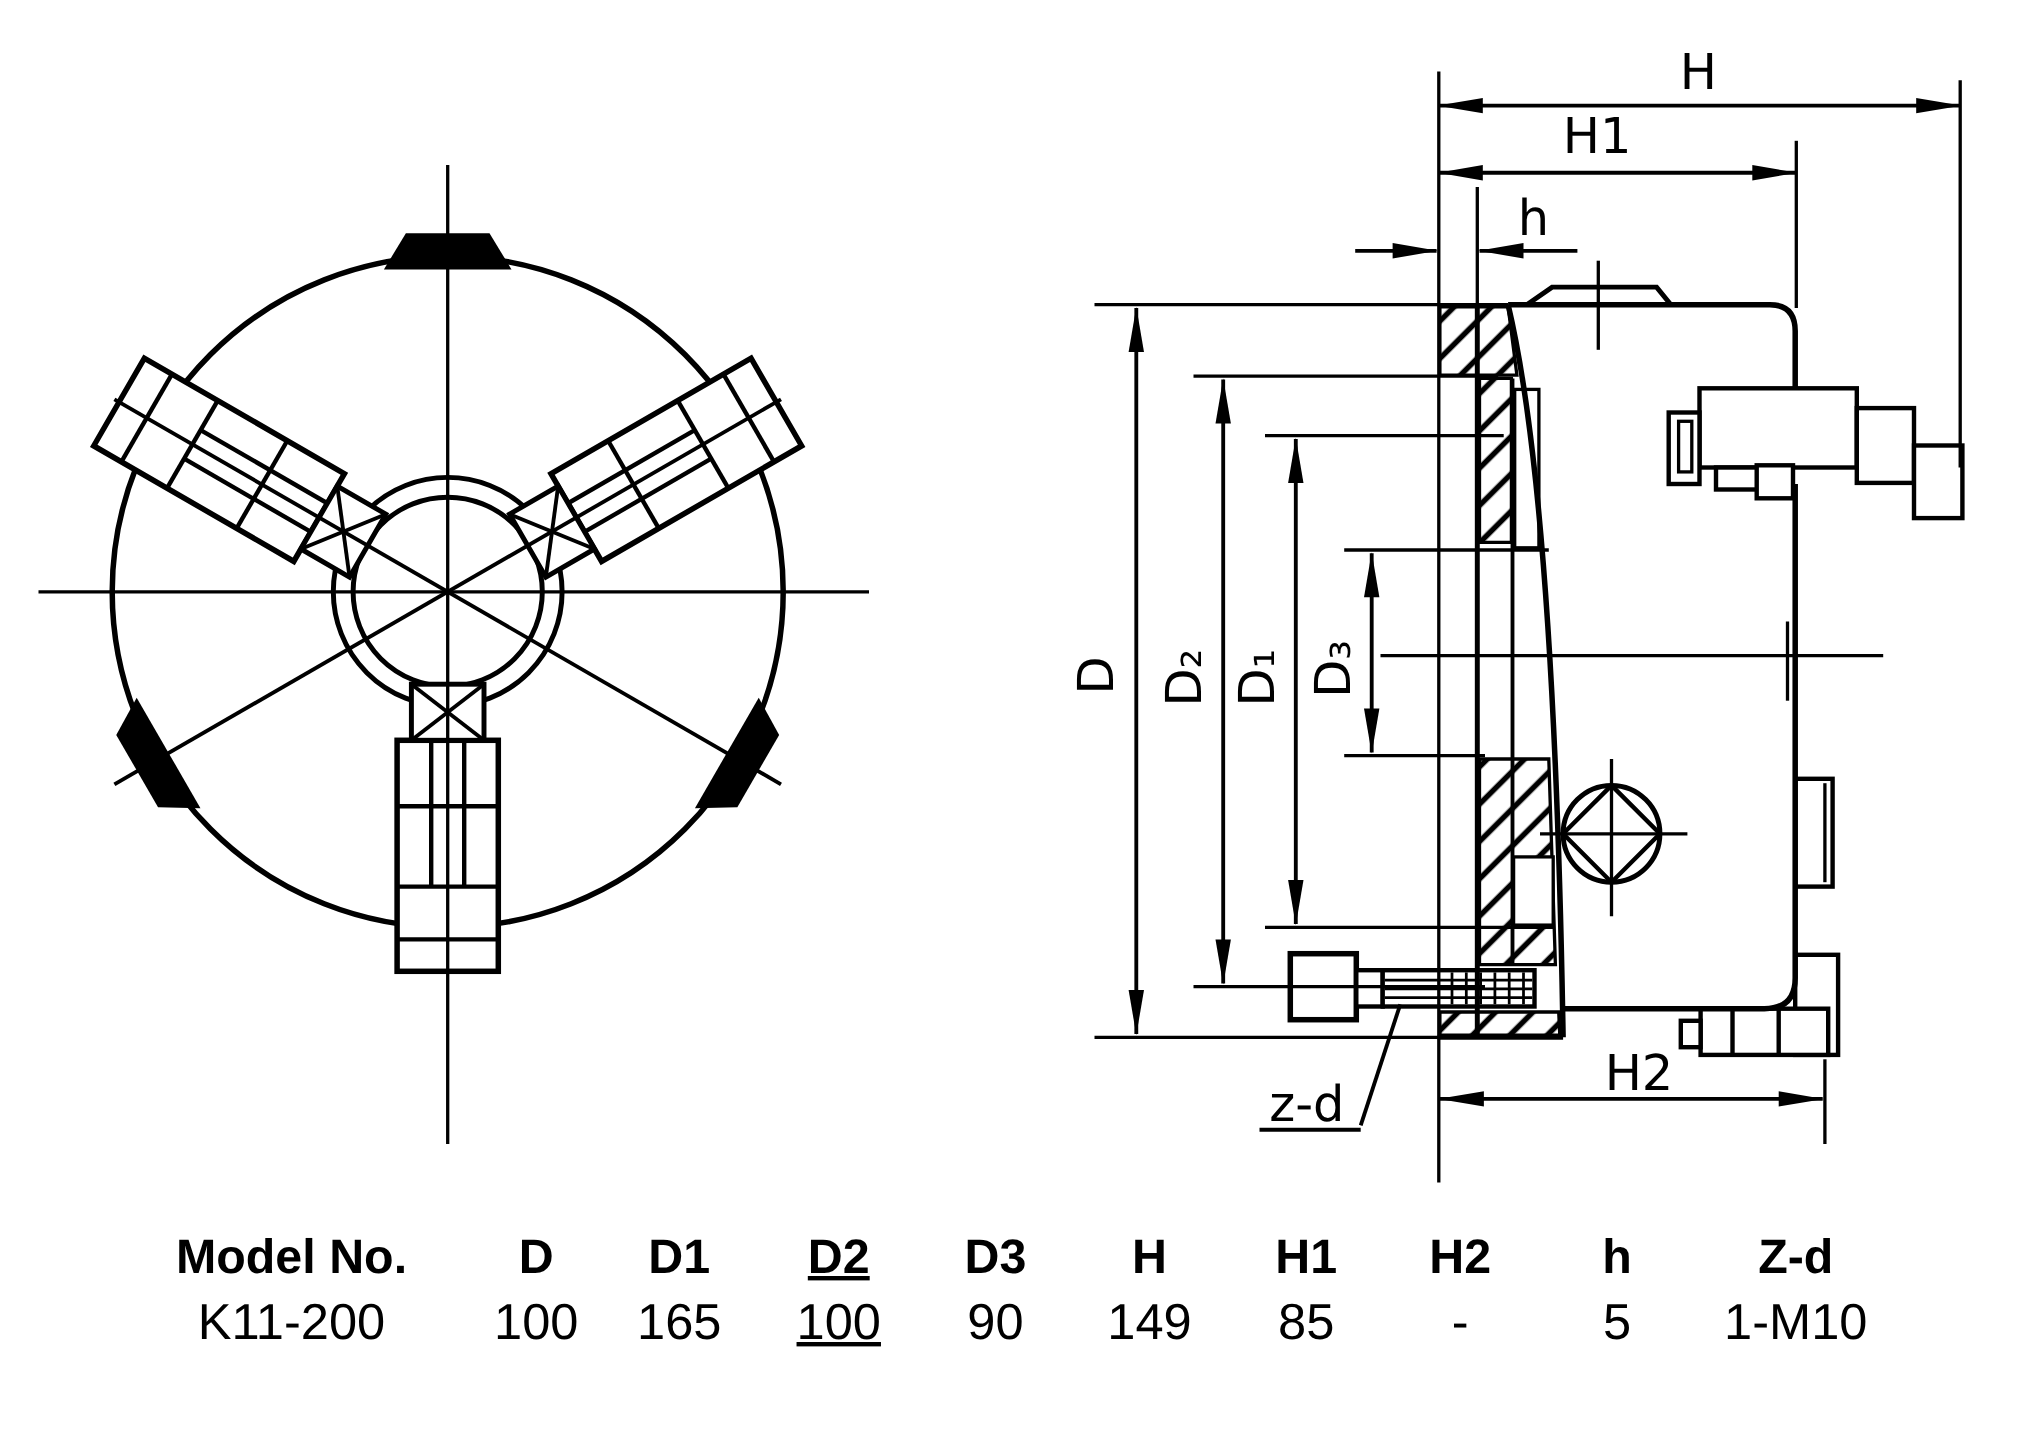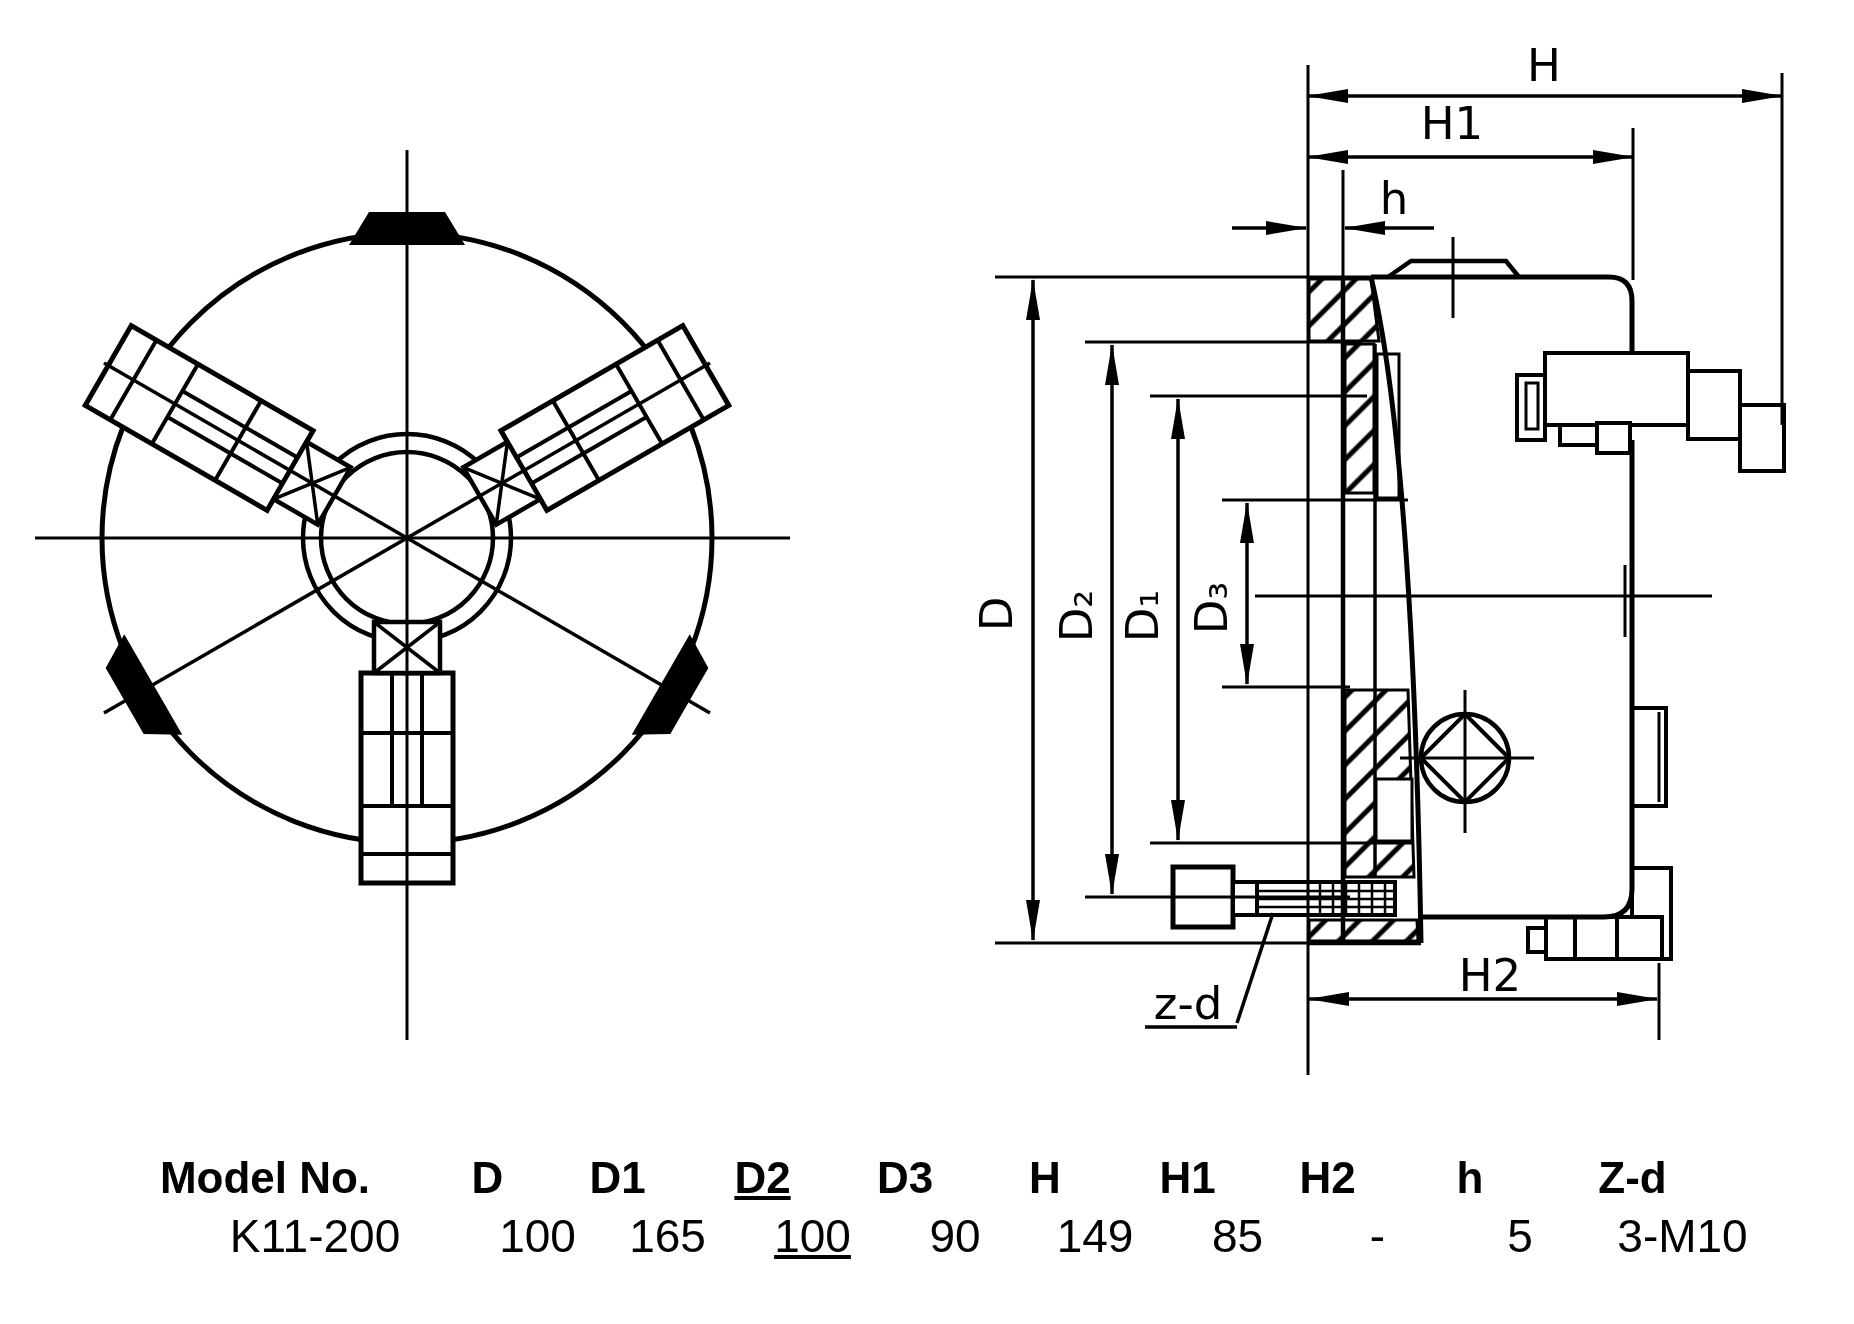--- a/index.html
+++ b/index.html
@@ -8,23 +8,23 @@
     font-family:"Liberation Sans", sans-serif;
   }
   #stage{position:relative;width:1854px;height:1324px;background:#fff;}
   #drawing{position:absolute;left:0;top:0;}
   svg text{fill:#000;font-family:"DejaVu Sans", sans-serif;}
   .dim-label{font-size:45px;}
   .spec-row{
     position:absolute;left:100px;width:1720px;display:flex;
     color:#000;white-space:nowrap;
   }
-  .spec-row span{display:block;text-align:center;margin-top:35px;}
+  .spec-row span{display:block;text-align:center;}
   .hdr{top:1118px;font-weight:bold;font-size:44px;}
-  .val{top:1174px;font-weight:normal;font-size:46px;justify-content:center;}
+  .val{top:1174px;font-weight:normal;font-size:46px;}
   .c0{width:330px;} .c1{width:115px;} .c2{width:145px;} .c3{width:145px;text-decoration:underline;}
   .c4{width:140px;} .c5{width:140px;} .c6{width:145px;} .c7{width:135px;}
   .c8{width:150px;} .c9{width:175px;}
 </style>
 </head>
 <body>
 
 <div id="stage">
 
 <svg id="drawing" width="1854" height="1324" viewBox="0 0 1854 1324">
@@ -204,16 +204,16 @@
 <div class="spec-row val">
   <span class="c0">K11-200</span>
   <span class="c1">100</span>
   <span class="c2">165</span>
   <span class="c3">100</span>
   <span class="c4">90</span>
   <span class="c5">149</span>
   <span class="c6">85</span>
   <span class="c7">-</span>
   <span class="c8">5</span>
-  <span class="c9">3-M10</span>
+  <span class="c9">1-M10</span>
 </div>
 
 </div>
 
 </body></html>

